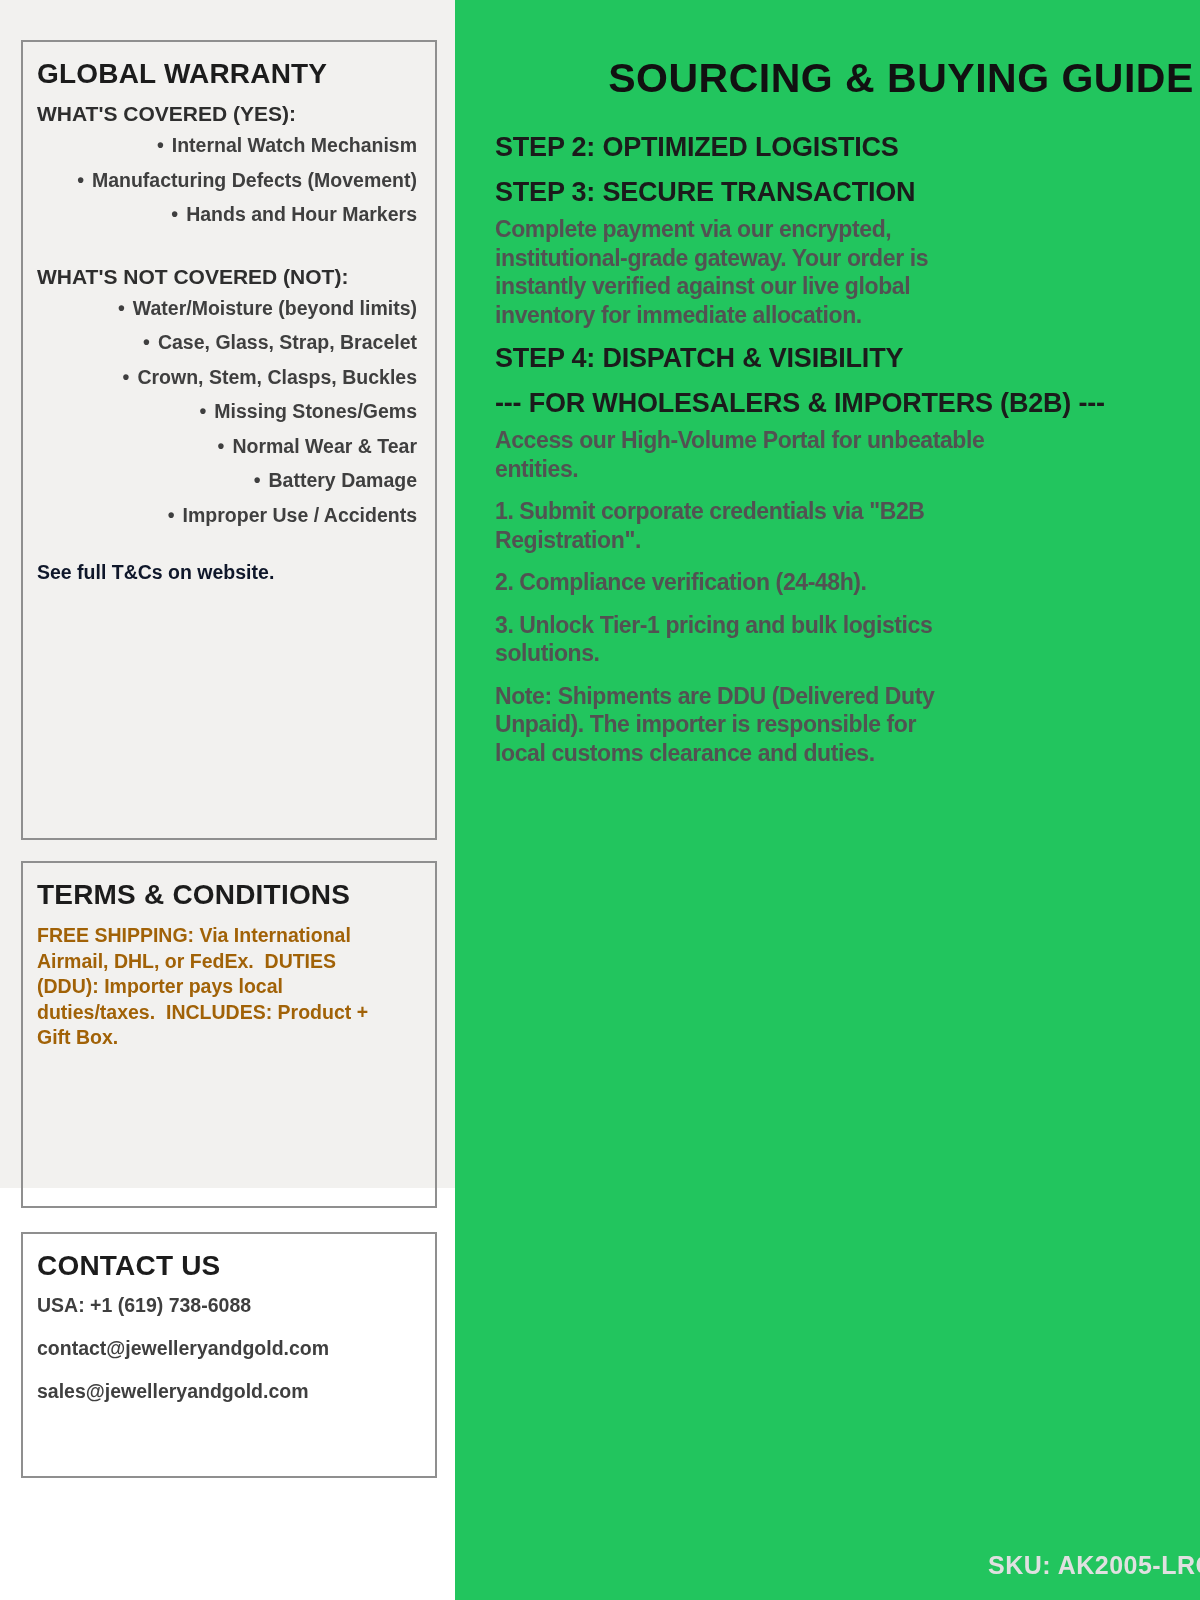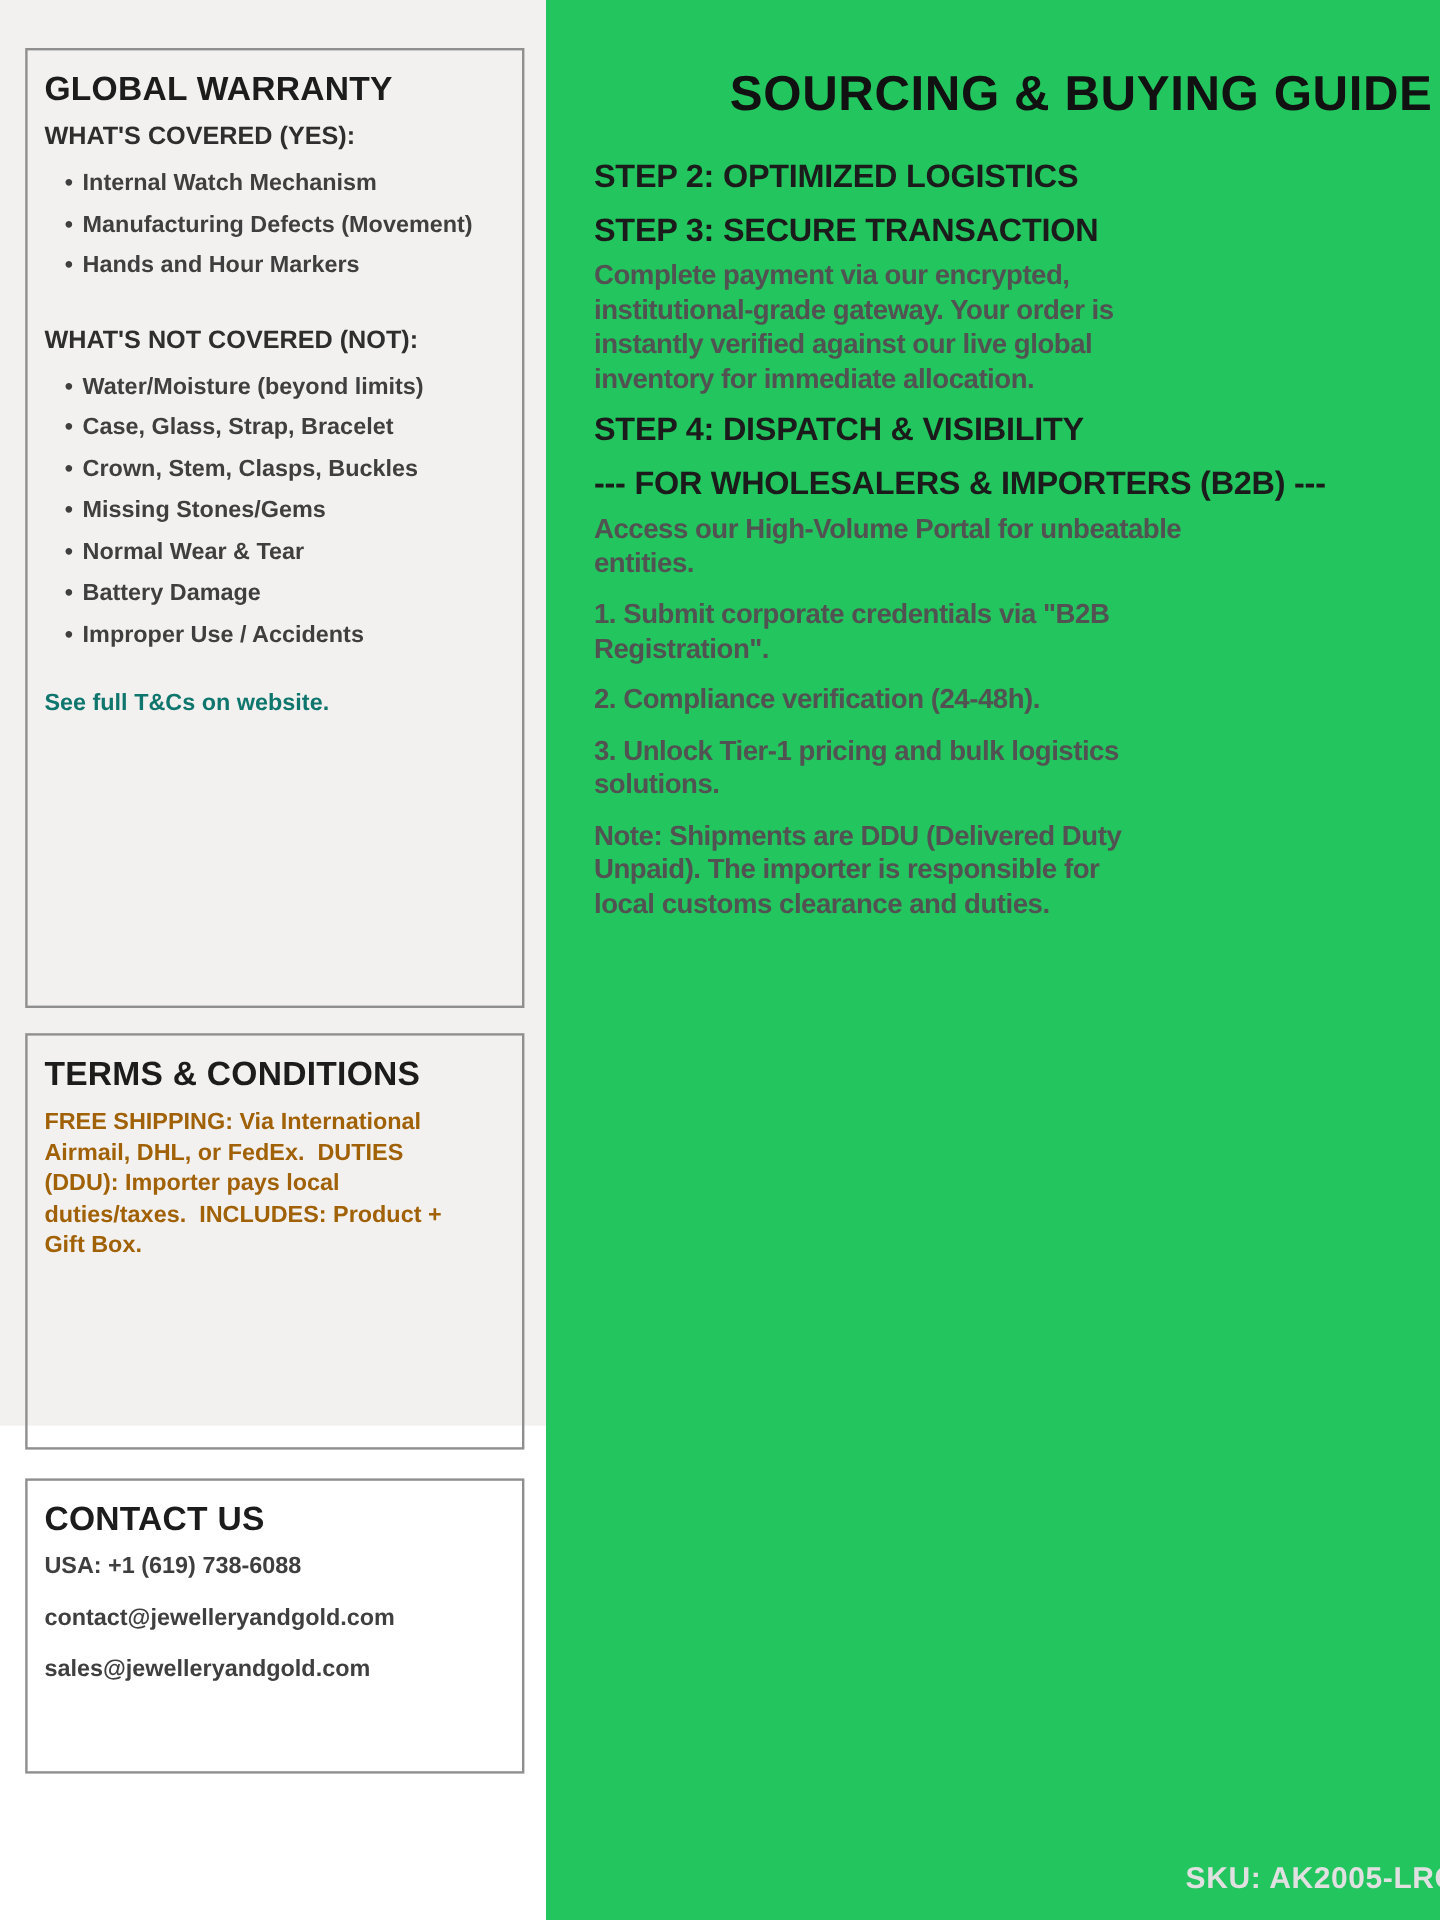--- a/index.html
+++ b/index.html
@@ -31,32 +31,32 @@
   .sbox h2 {
     margin: 0 0 12px 0;
     font-size: 28px; font-weight: 800;
     color: #1c1c1c; letter-spacing: 0.2px;
   }
   .sub-head {
     margin: 14px 0 10px 0;
     font-size: 21px; font-weight: 800;
     color: #2e2e2e;
   }
-  .blist { list-style: none; margin: 17px; padding: 0; }
+  .blist { list-style: none; margin: 4px; padding: 0; text-align: right; }
   .blist li {
     font-size: 19.5px; font-weight: 700;
     color: #3f3f3f;
     margin: 0 0 15px 0;
     line-height: 1.0;
   }
   .blist li .bullet { margin-right: 8px; color: #3f3f3f; }
   .footnote {
     margin-top: 36px;
     font-size: 19.5px; font-weight: 700;
-    color: #0f766e;
+    color: #0f172a;
   }
   .terms-body {
     font-size: 19.5px; font-weight: 700;
     color: #a16207;
     line-height: 25.5px;
     white-space: pre-wrap;
   }
   .contact-line {
     font-size: 19.5px; font-weight: 700;
     color: #3f3f3f;

